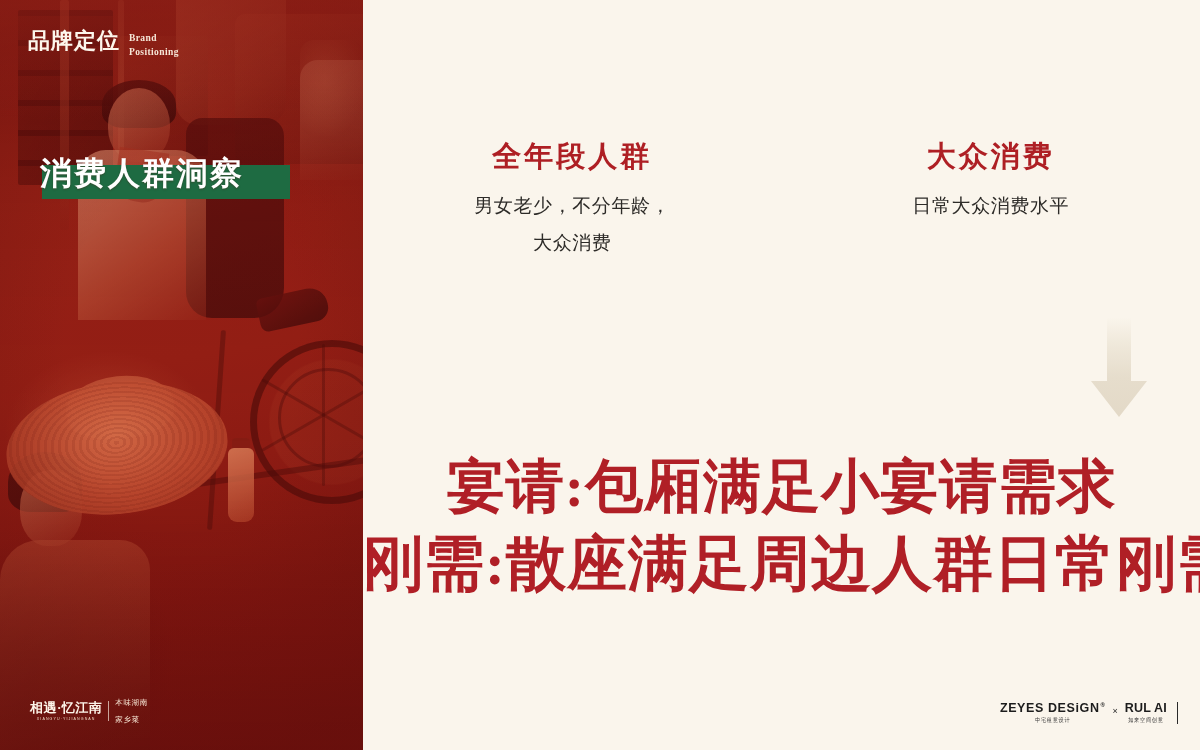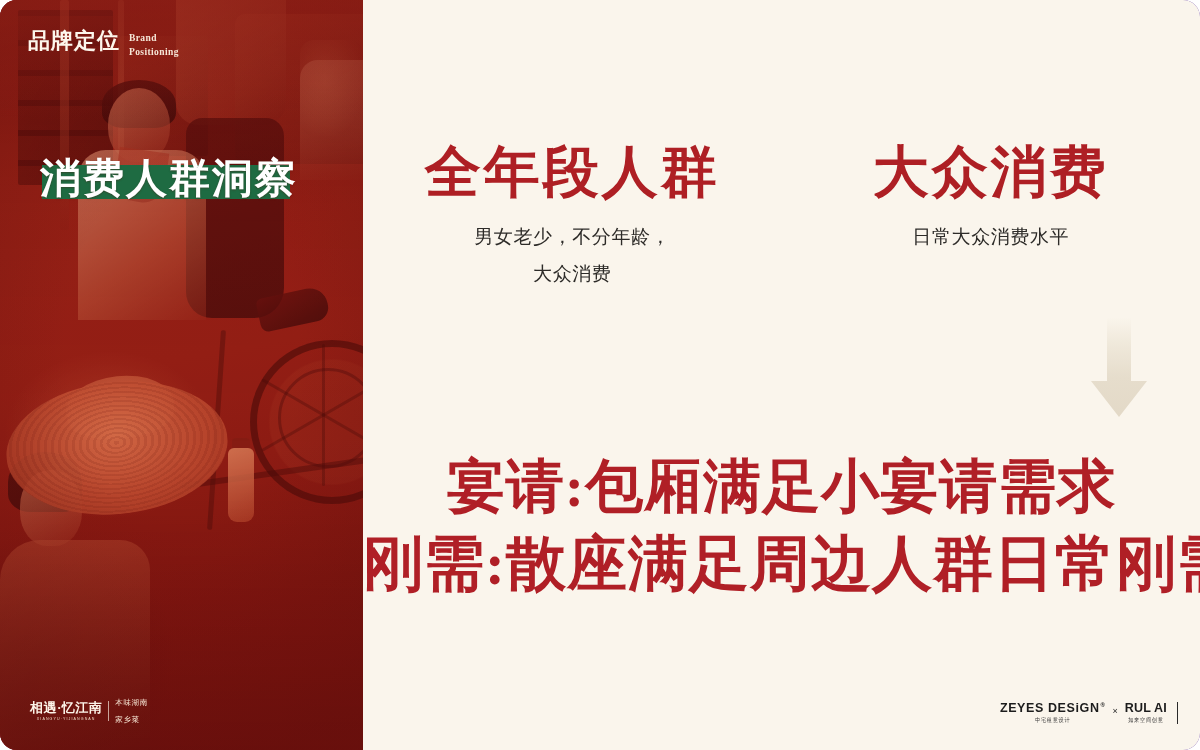--- a/index.html
+++ b/index.html
@@ -10,21 +10,20 @@
   body {
     font-family: "Liberation Sans", "DejaVu Sans", sans-serif;
   }
 
   #slide {
     position: relative;
     width: 1200px;
     height: 750px;
     overflow: hidden;
     background: #4c1d95;
-    border-radius: 17px;
   }
 
   
   #photo-panel {
     position: absolute;
     left: 0;
     top: 0;
     width: 363px;
     height: 750px;
     overflow: hidden;
@@ -245,21 +244,21 @@
     height: 34px;
     background: #1e6b42;
     z-index: 5;
   }
   #section-title {
     position: absolute;
     left: 40px;
     top: 153px;
     z-index: 6;
     font-family: "Liberation Serif", "DejaVu Serif", serif;
-    font-size: 41px;
+    font-size: 32px;
     font-weight: bold;
     color: #ffffff;
     letter-spacing: 2px;
     line-height: 1.25;
     white-space: nowrap;
     text-shadow: 0 1px 2px rgba(90,16,12,0.35);
   }
 
   
   #brand-logo {
@@ -331,21 +330,21 @@
     display: flex;
   }
   .col {
     flex: 1;
     text-align: center;
     padding: 0 16px;
     box-sizing: border-box;
   }
   .col-heading {
     font-family: "Liberation Serif", "DejaVu Serif", serif;
-    font-size: 56px;
+    font-size: 29px;
     font-weight: bold;
     color: #ae1f24;
     letter-spacing: 3px;
     line-height: 1.15;
     margin: 0;
     white-space: nowrap;
   }
   .col-sub {
     margin-top: 14px;
     font-size: 19px;

